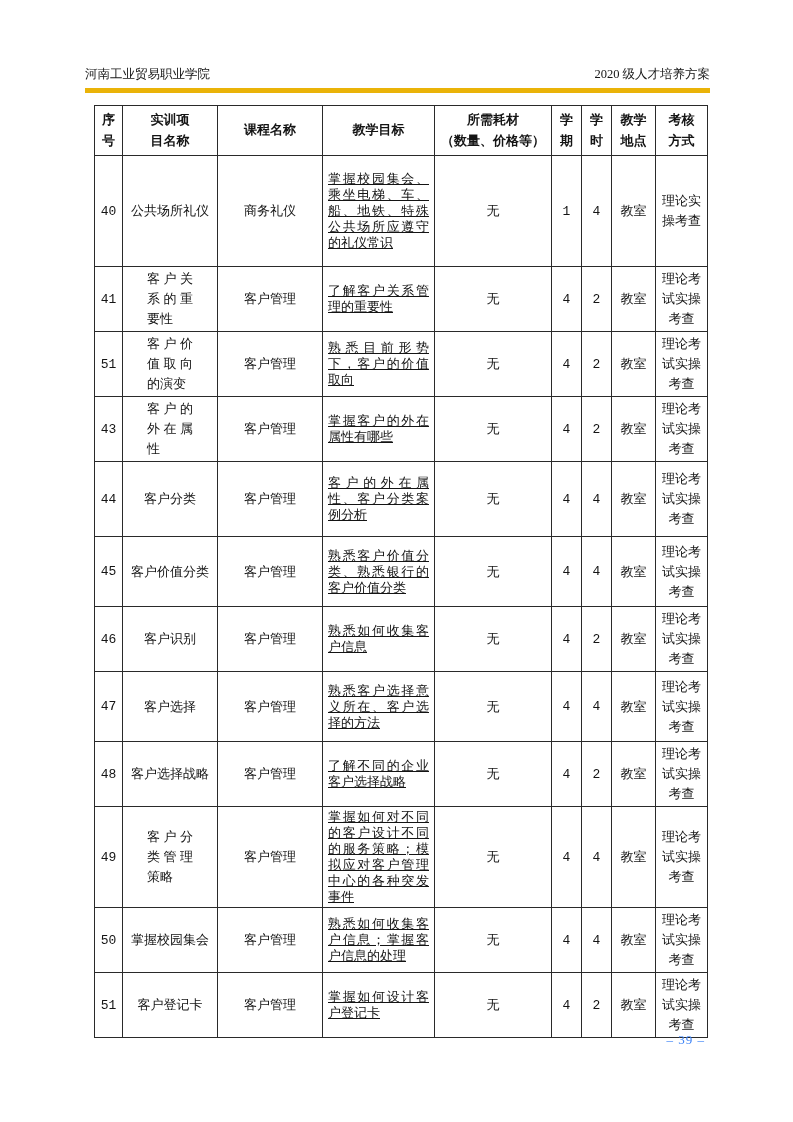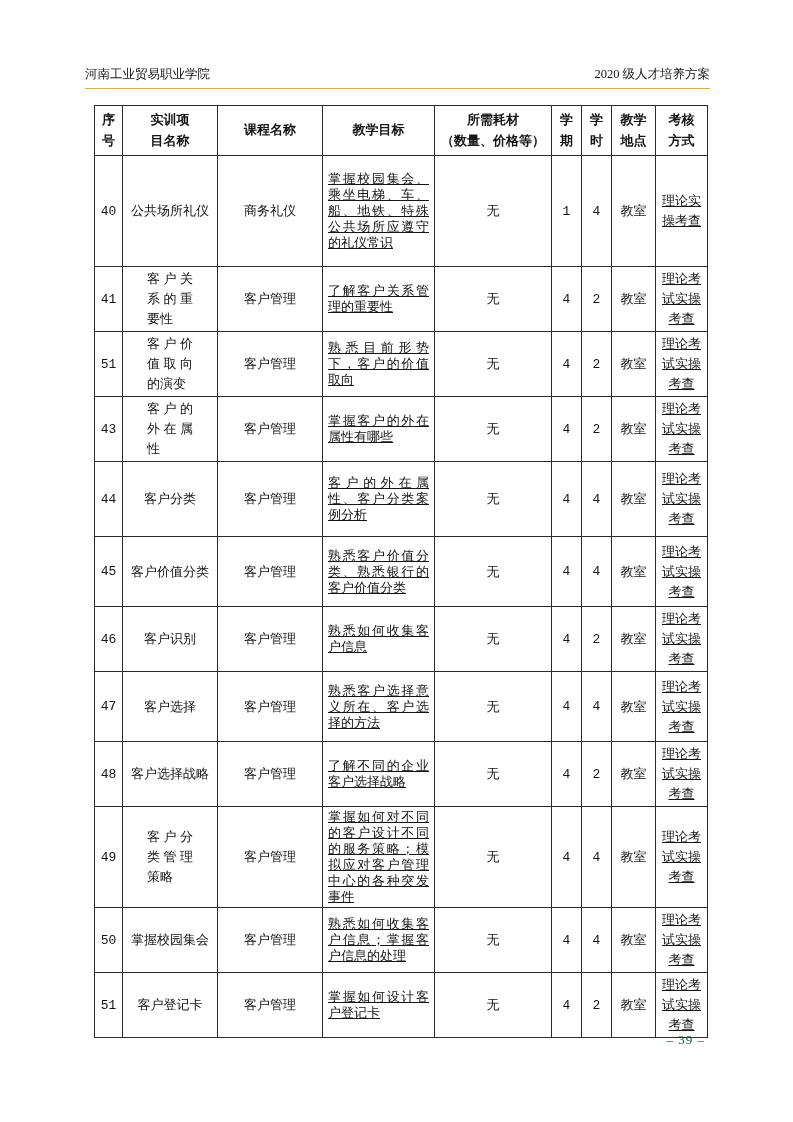--- a/index.html
+++ b/index.html
@@ -9,21 +9,21 @@
     background:#ffffff;
     font-family:"Liberation Serif","DejaVu Serif",serif;
     color:#141414;
     overflow:hidden;
   }
   .page-header{
     position:absolute;
     top:66px;left:85px;right:83px;
     display:flex;justify-content:space-between;align-items:flex-end;
     font-size:12.5px;
-    border-bottom:1px solid #eab308;
+    border-bottom:5px solid #eab308;
     padding-bottom:5px;
   }
   .doc-table{
     position:absolute;
     top:105px;left:94px;
     width:613px;
     border-collapse:collapse;
     table-layout:fixed;
     border:1.5px solid #2a2a2a;
   }
@@ -38,27 +38,27 @@
     font-weight:bold;
     text-align:center;
     white-space:pre-line;
     line-height:1.55;
     padding:2px 1px;
   }
   .doc-table thead tr{height:50px;}
   td.center{text-align:center;}
   td.justify{text-align:justify;text-justify:inter-ideograph;line-height:20px;padding:2px 24px;}
   td.goal{text-align:justify;text-justify:inter-ideograph;line-height:16px;padding:2px 5px;text-decoration:underline;}
-  td.assess{text-align:center;line-height:20px;padding:2px 5px;text-decoration:underline;}
+  td.assess{text-align:center;line-height:20px;padding:2px 5px;}
   td.num{font-family:Liberation Mono, monospace;}
   .page-footer{
     position:absolute;
     top:1032px;right:88px;
     font-size:13px;
-    color:#14532d;
+    color:#3b82f6;
     letter-spacing:1px;
   }
 </style>
 </head>
 <body>
 
 <div class="page">
 
   <div class="page-header">
     <span>河南工业贸易职业学院</span>

